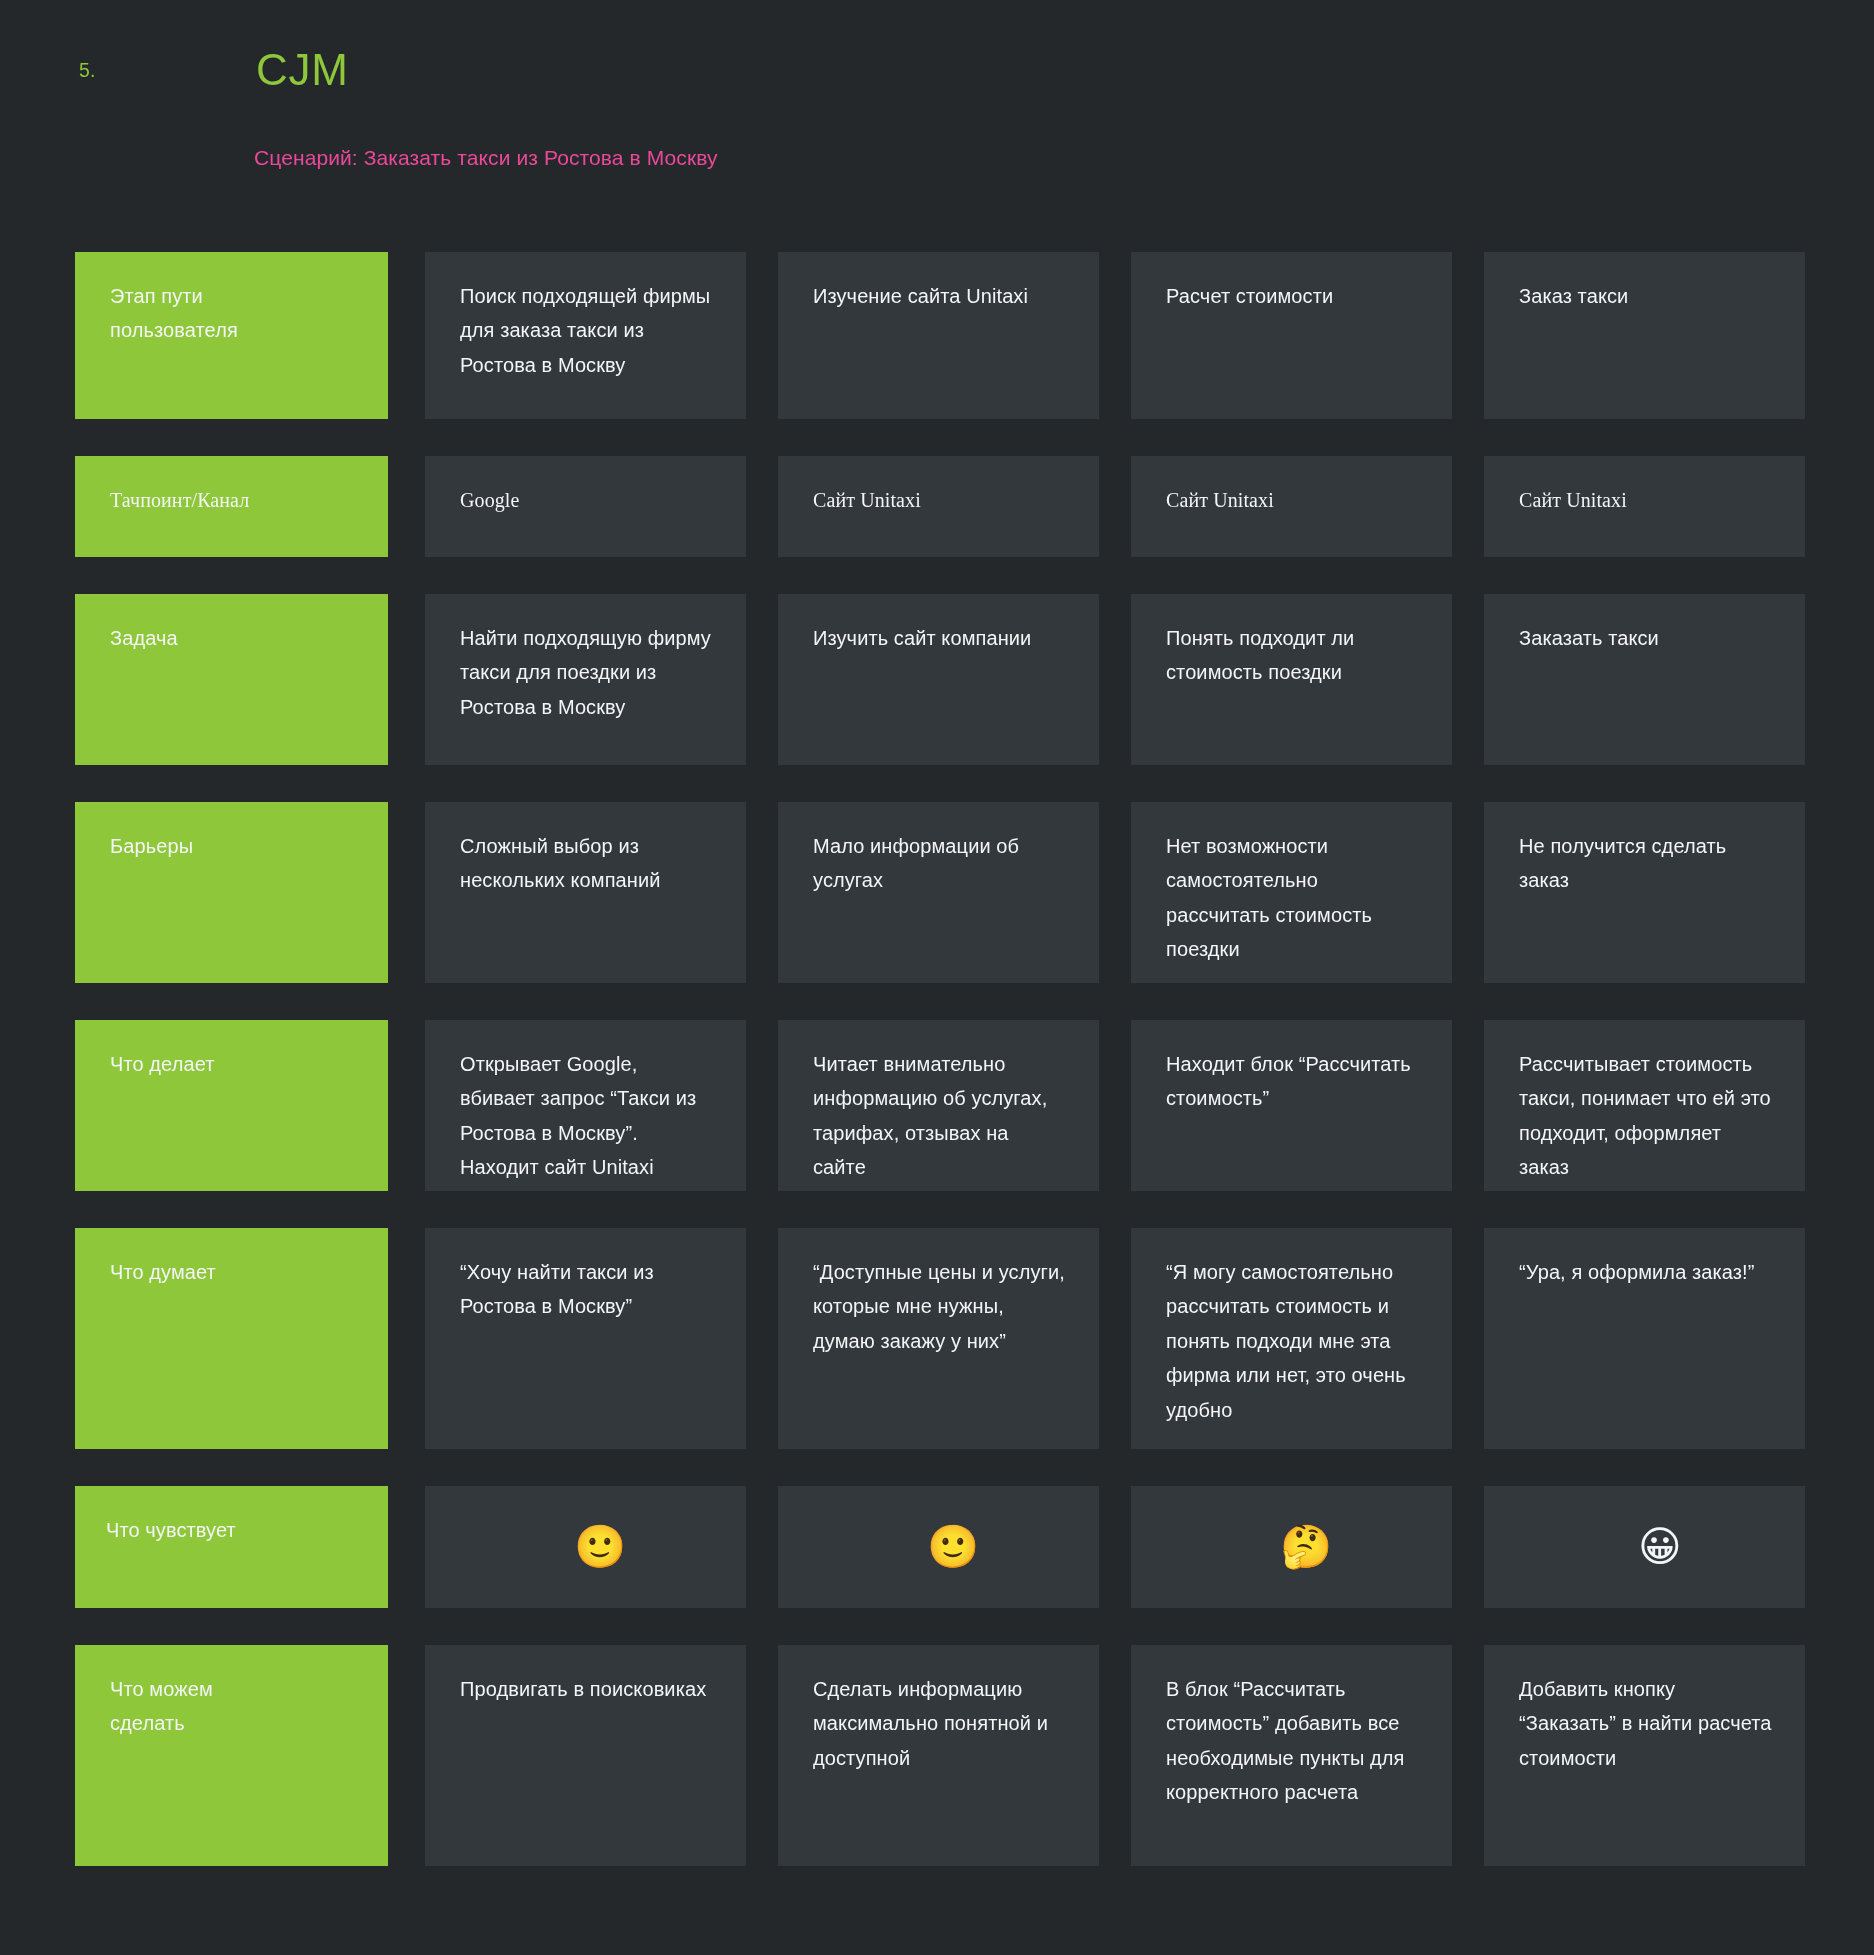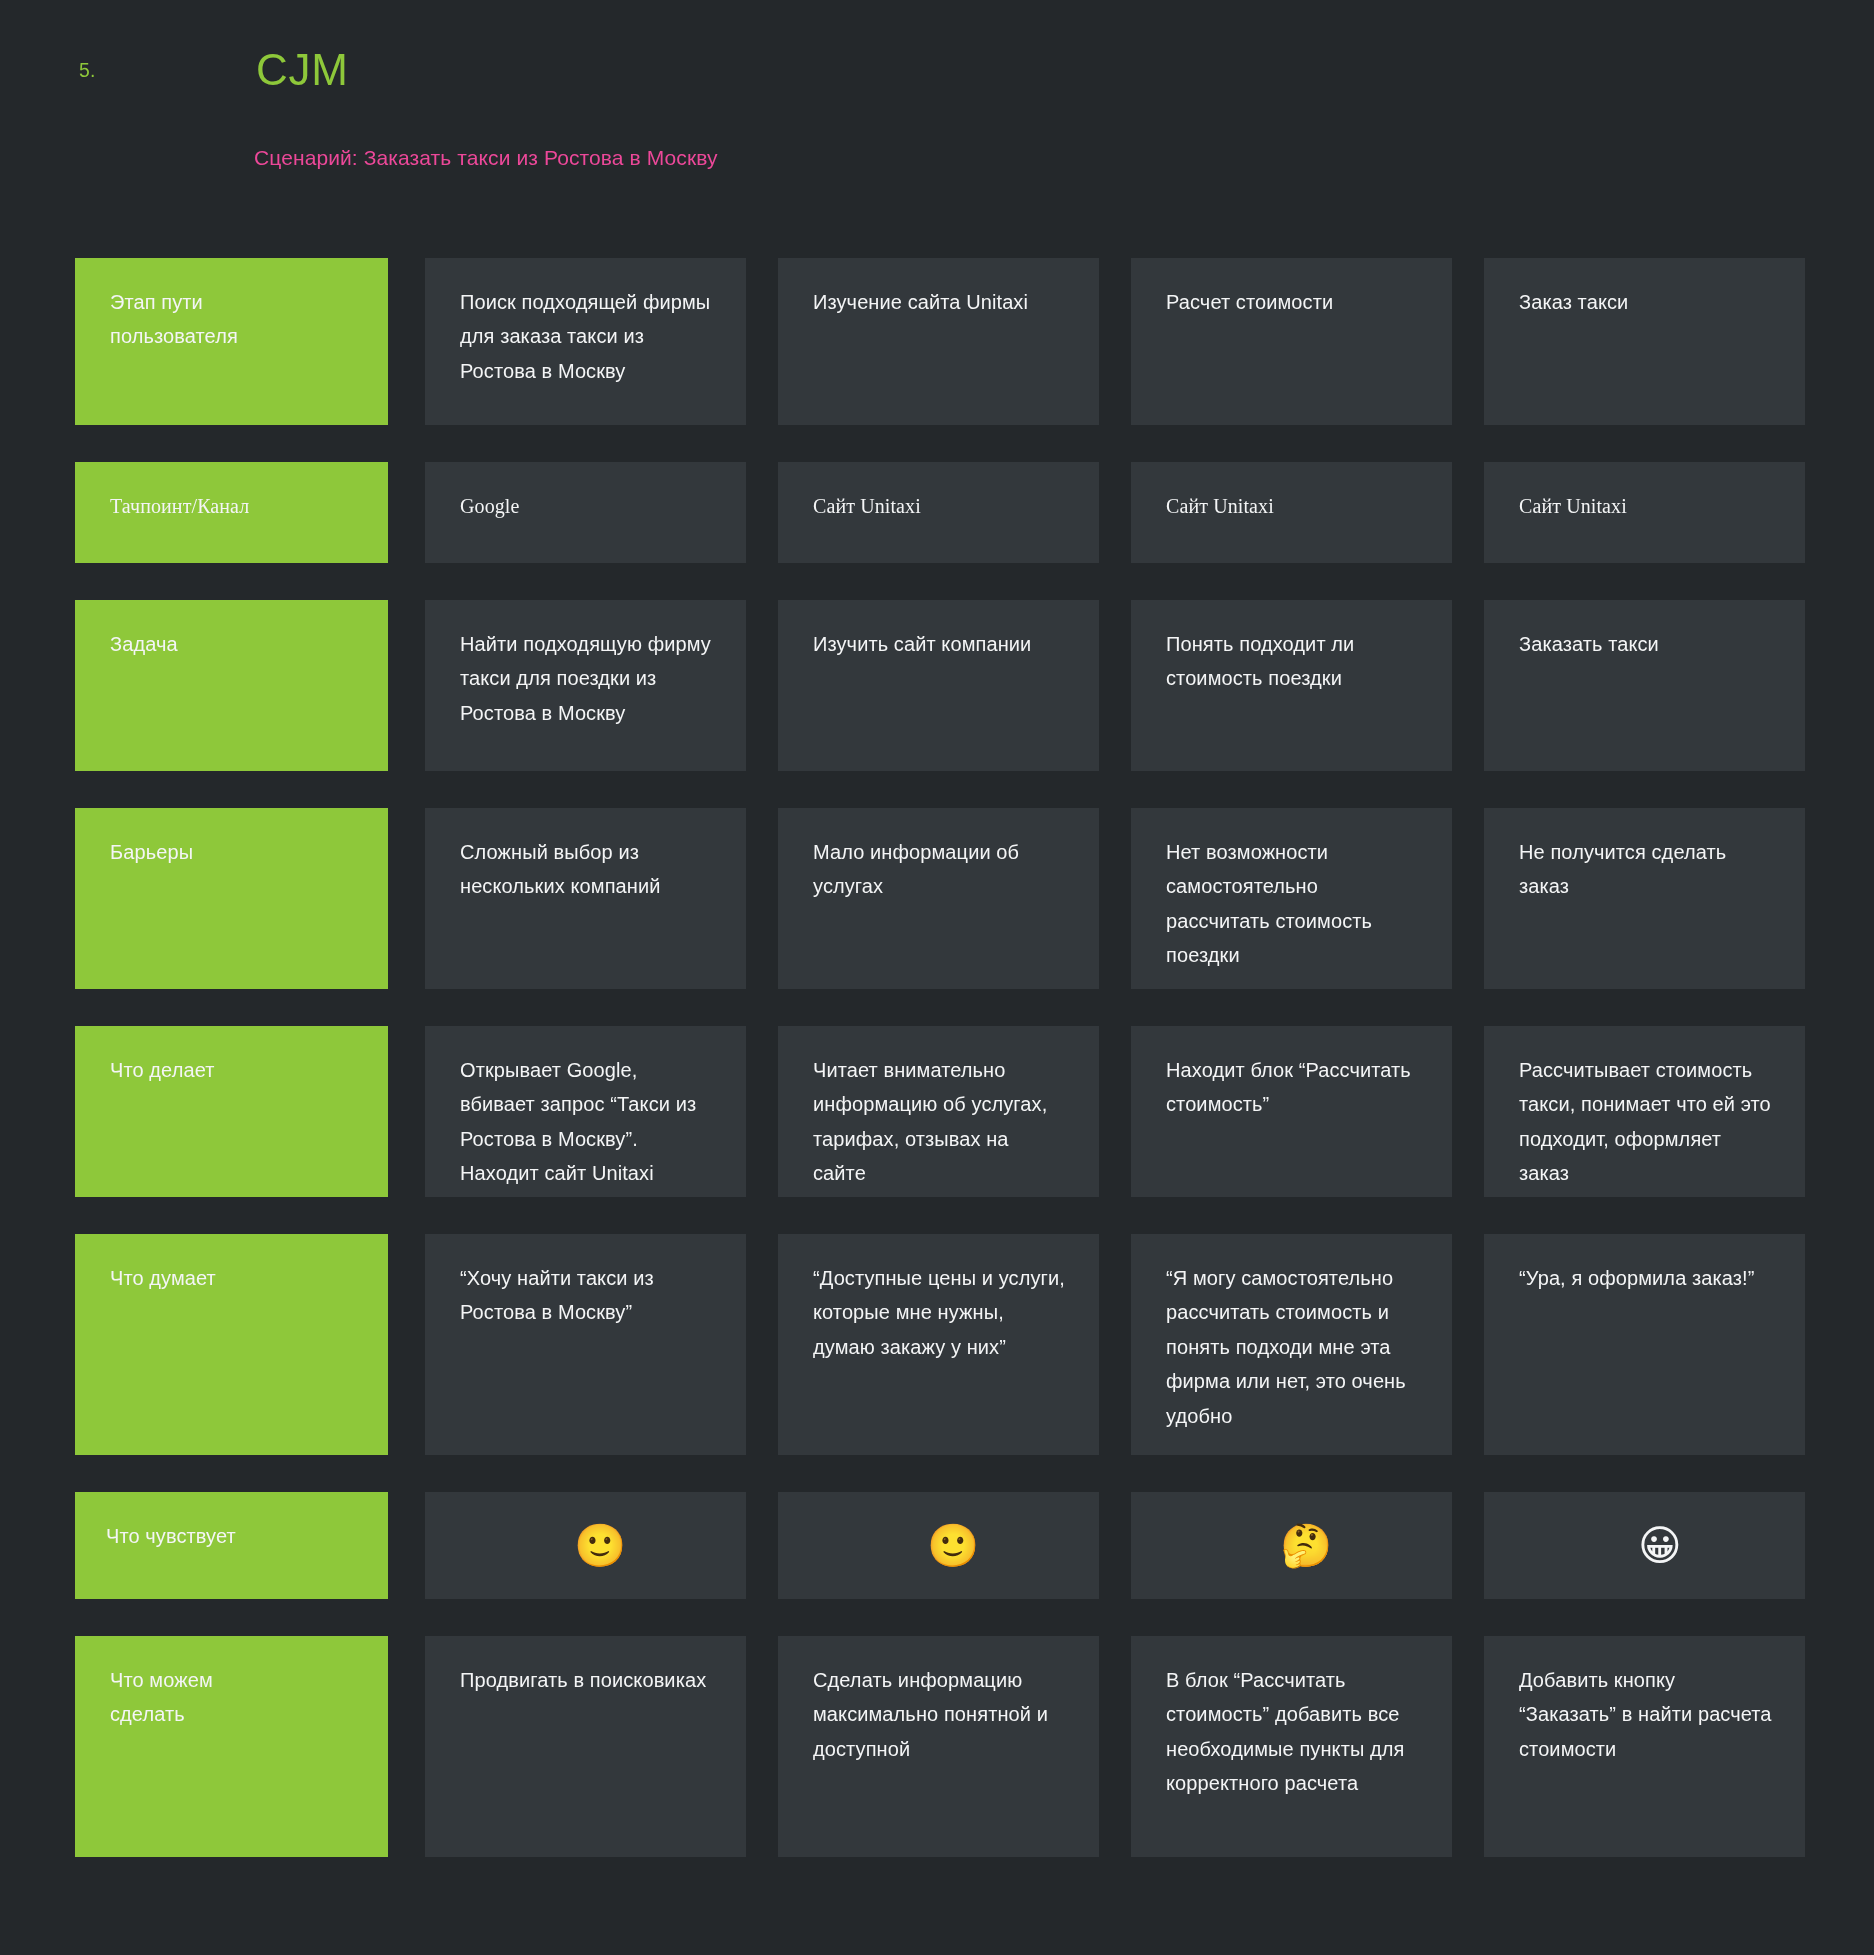--- a/index.html
+++ b/index.html
@@ -49,21 +49,21 @@
     line-height: 1.35;
     color: #ec4899;
     font-weight: 400;
     letter-spacing: 0.1px;
   }
 
   
   .cjm-grid {
     position: absolute;
     left: 75px;
-    top: 258px;
+    top: 252px;
     width: 1725px;
     display: flex;
     flex-direction: column;
   }
   .cjm-row {
     display: flex;
     flex-direction: row;
     gap: 0;
     margin-bottom: 37px;
   }
@@ -97,21 +97,21 @@
   }
   .data-cell:last-child { margin-right: 4px; }
 
   
   .row-h-250 .cell { height: 167px; }
   .row-h-180 .cell { height: 101px; font-family: Liberation Serif, serif; }
   .row-h-255 .cell { height: 171px; }
   .row-h-250b .cell { height: 181px; }
   .row-h-255b .cell { height: 171px; }
   .row-h-330 .cell { height: 221px; }
-  .row-h-160 .cell { height: 107px; padding-left: 31px; }
+  .row-h-160 .cell { height: 122px; padding-left: 31px; }
   .row-h-330b .cell { height: 221px; }
 
   
   .emoji-cell {
     display: flex;
     align-items: center;
     justify-content: center;
     padding: 0;
   }
   .emoji-glyph {

